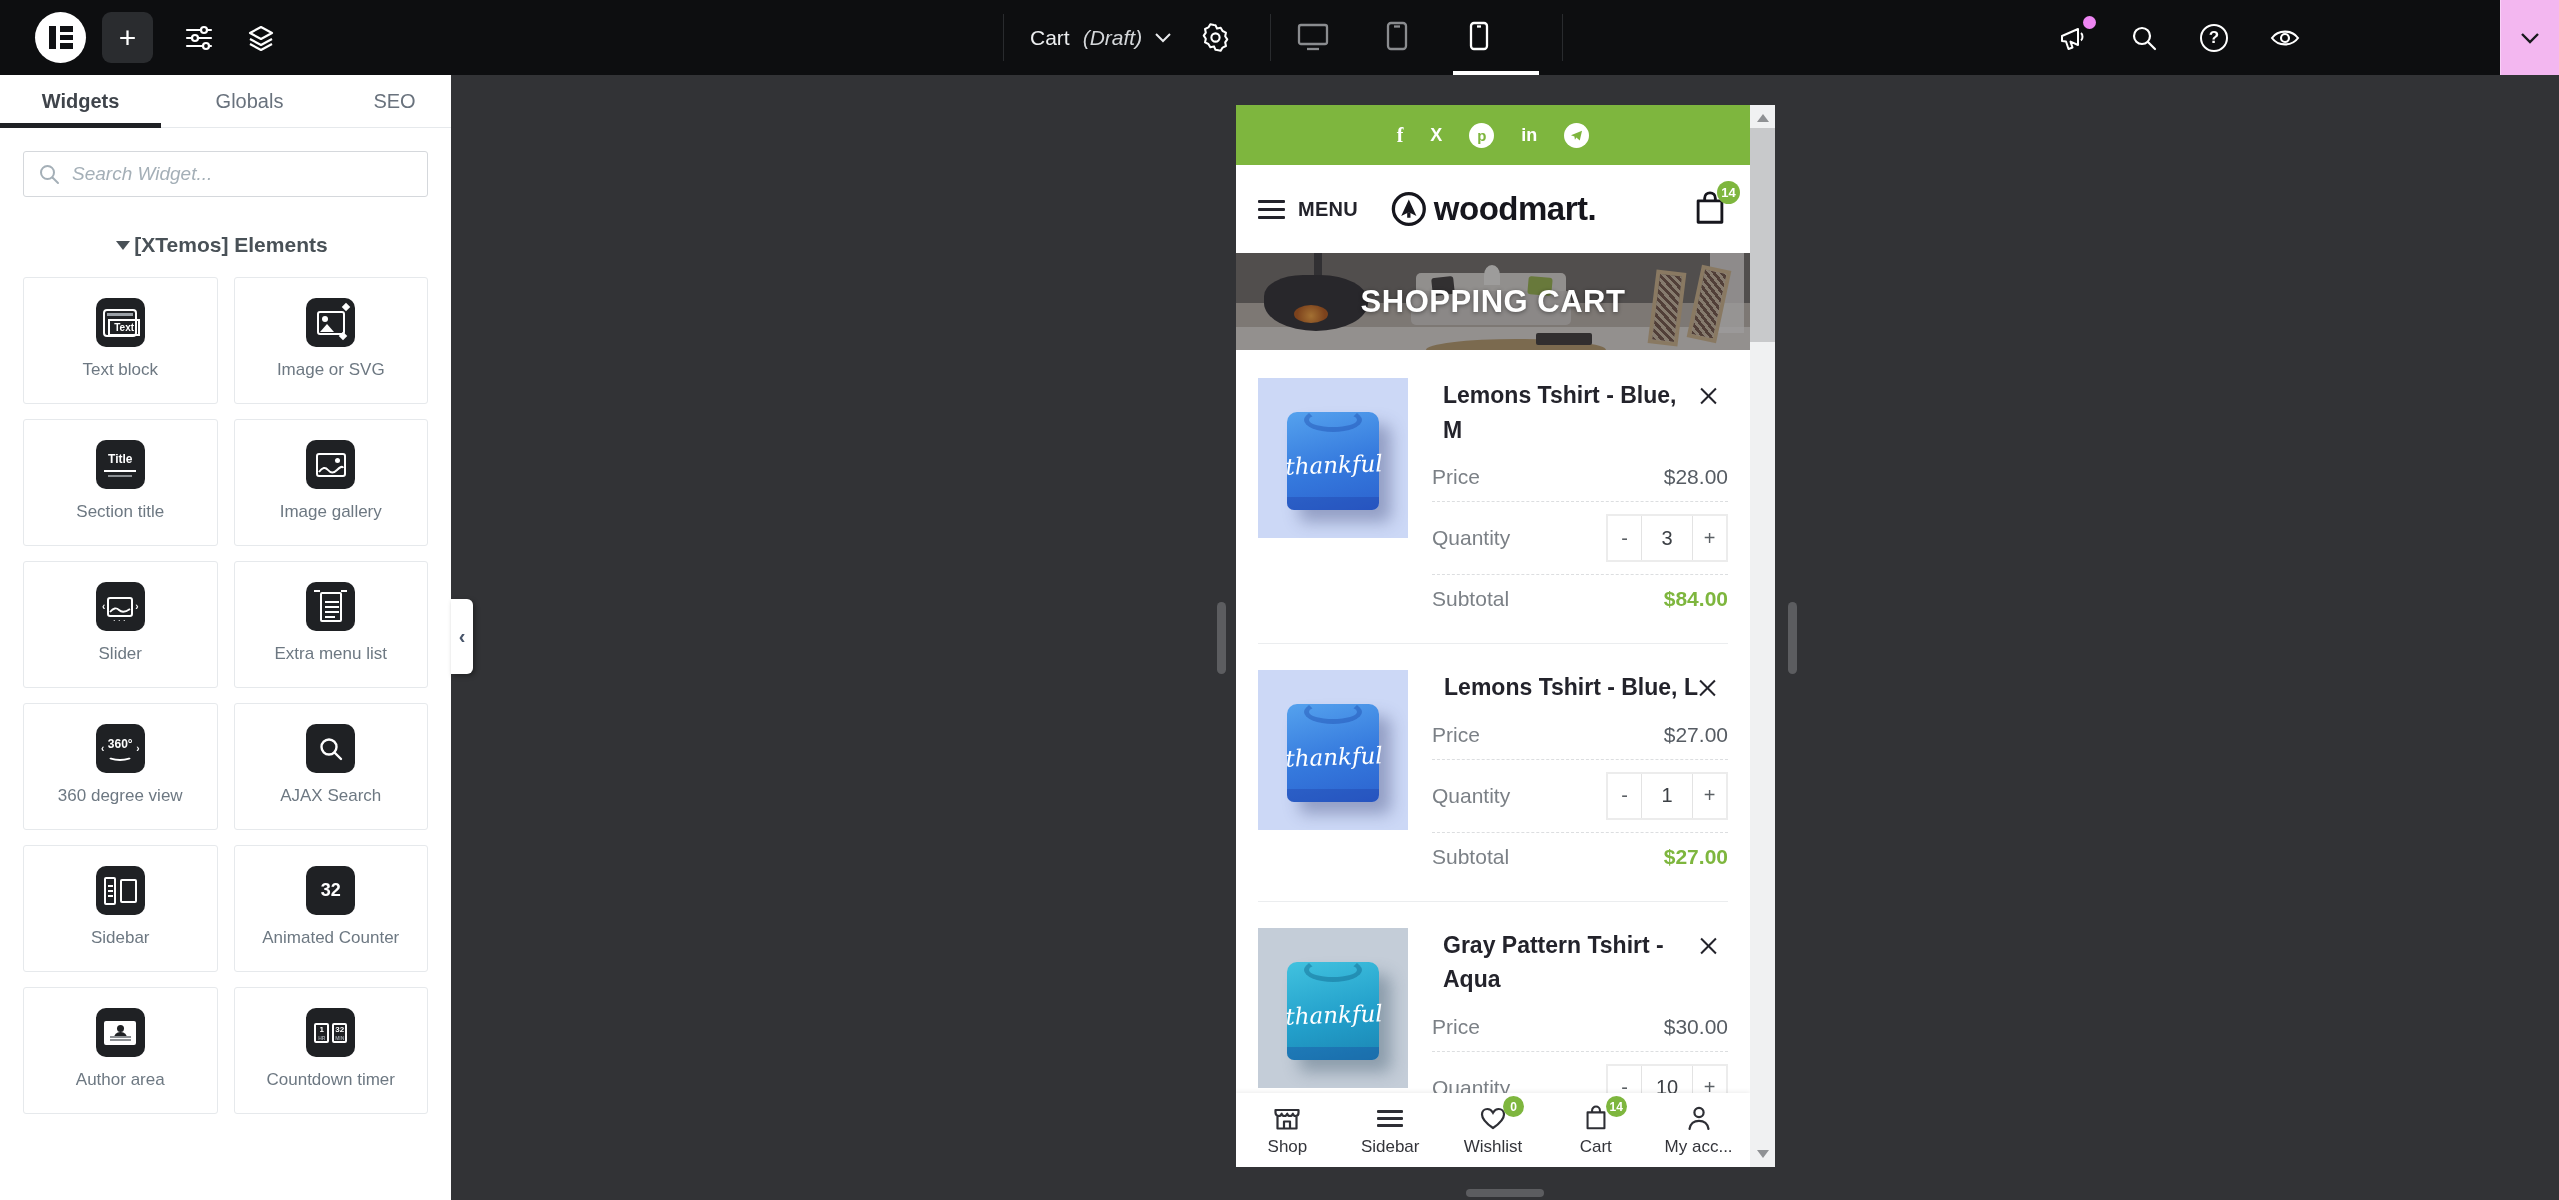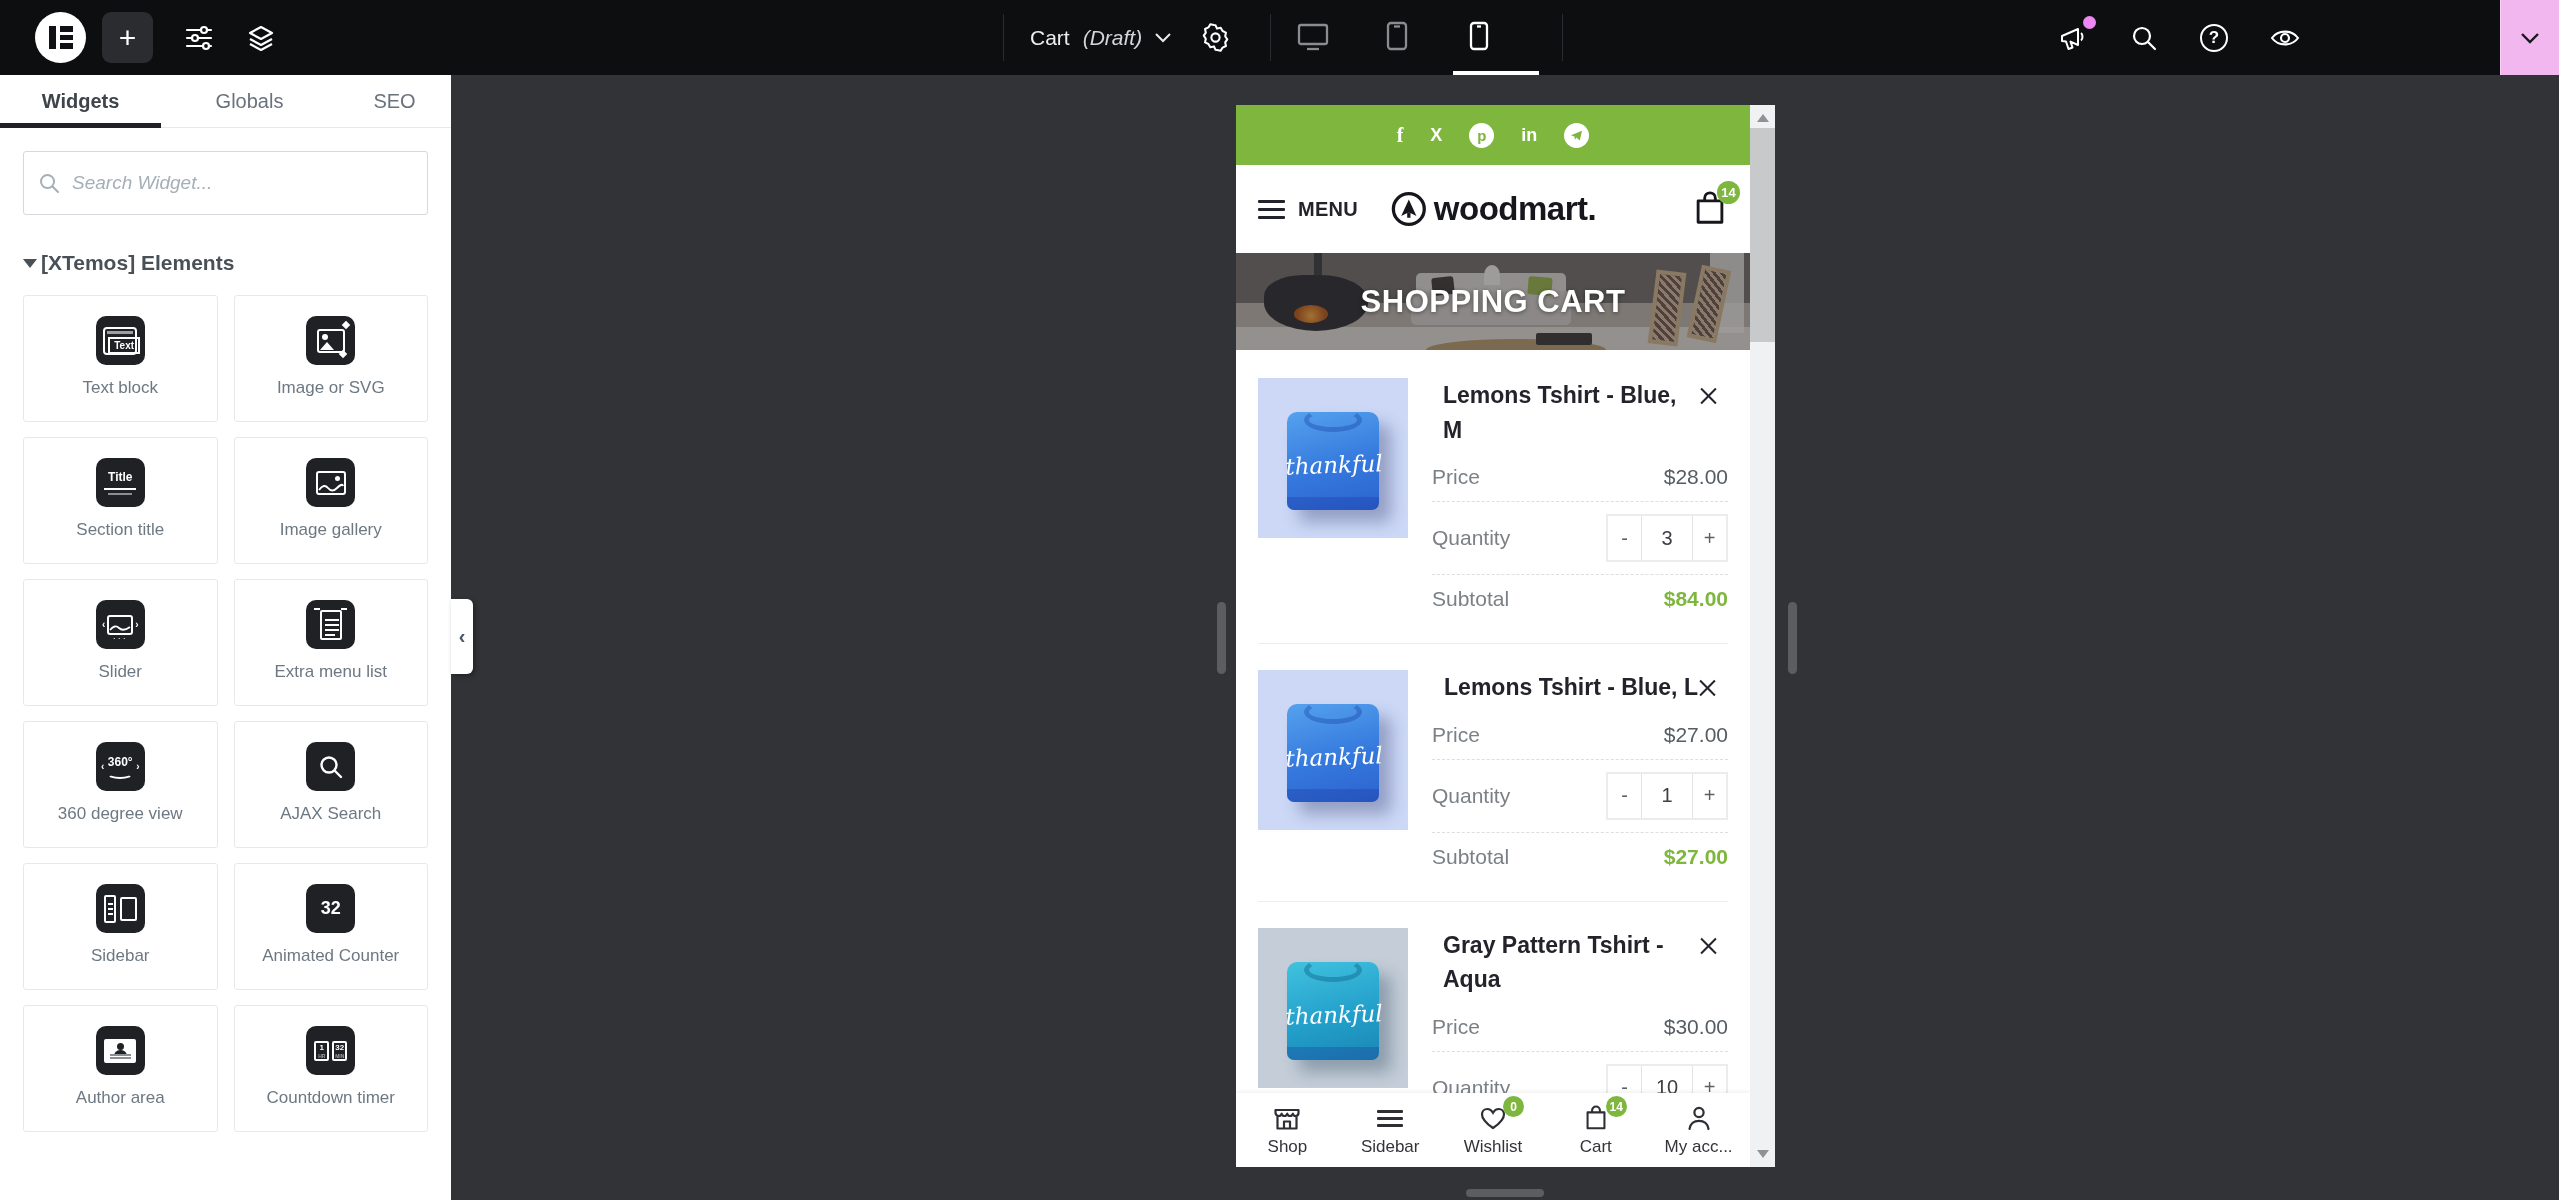--- a/index.html
+++ b/index.html
@@ -36,27 +36,27 @@
 
   
   .panel { position:absolute; left:0; top:75px; width:451px; height:1125px; background:#ffffff; z-index:40; }
   .panel-title { height:67px; display:flex; align-items:center; justify-content:center;
                  font-size:25px; font-weight:700; color:#3f444b; border-bottom:1px solid #e6e9ec; }
   .panel-tabs { display:flex; height:53px; border-bottom:1px solid #e6e9ec; }
   .ptab { display:flex; align-items:center; justify-content:center; font-size:20px; color:#69727d; position:relative; }
   .ptab.t0 { width:161px; } .ptab.t1 { width:177px; } .ptab.t2 { width:113px; }
   .ptab.active { color:#3f444b; font-weight:700; }
   .ptab.active::after { content:""; position:absolute; left:0; bottom:-1px; width:100%; height:5px; background:#1f2124; }
-  .search-wrap { margin:23px 23px 0 23px; height:64px; border:1px solid #d5d8dc; border-radius:3px;
+  .search-wrap { margin:23px 23px 0 23px; height:46px; border:1px solid #d5d8dc; border-radius:3px;
                  display:flex; align-items:center; padding:0 14px; gap:12px; }
   .search-wrap input { border:none; outline:none; flex:1; font-size:19px; font-style:italic; color:#6d7882;
                        font-family:"Liberation Sans", sans-serif; background:transparent; }
   .search-wrap input::placeholder { color:#a4afb7; opacity:1; }
   .cat-header { display:flex; align-items:center; gap:4px; padding:36px 30px 18px 23px;
-                font-size:21px; font-weight:700; color:#495157; }
+                font-size:21px; font-weight:700; color:#495157;justify-content:center; }
   .tri-down { width:0; height:0; border-left:7px solid transparent; border-right:7px solid transparent;
               border-top:9px solid #495157; }
   .wgrid { margin:2px 23px; display:grid; grid-template-columns:1fr 1fr; gap:15px 16px; }
   .wcard { height:127px; border:1px solid #e6e9ec; border-radius:3px; background:#fff;
            display:flex; flex-direction:column; align-items:center; padding-top:20px; }
   .wicon { width:49px; height:49px; border-radius:10px; background:#1f2124; position:relative;
            display:flex; align-items:center; justify-content:center; color:#fff; overflow:hidden; }
   .wlabel { margin-top:13px; font-size:17px; color:#6d7882; }
   
   .g-frame { border:2px solid #fff; border-radius:3px; position:relative; }

